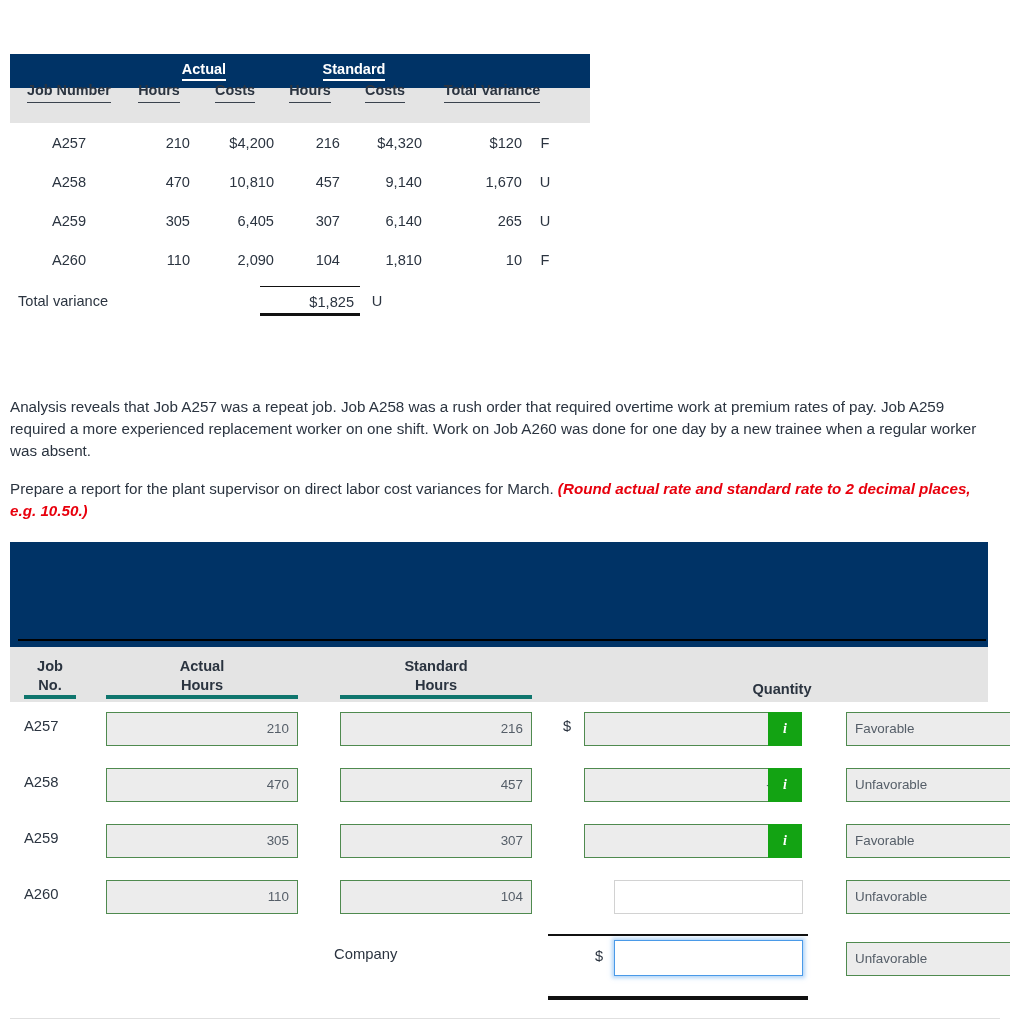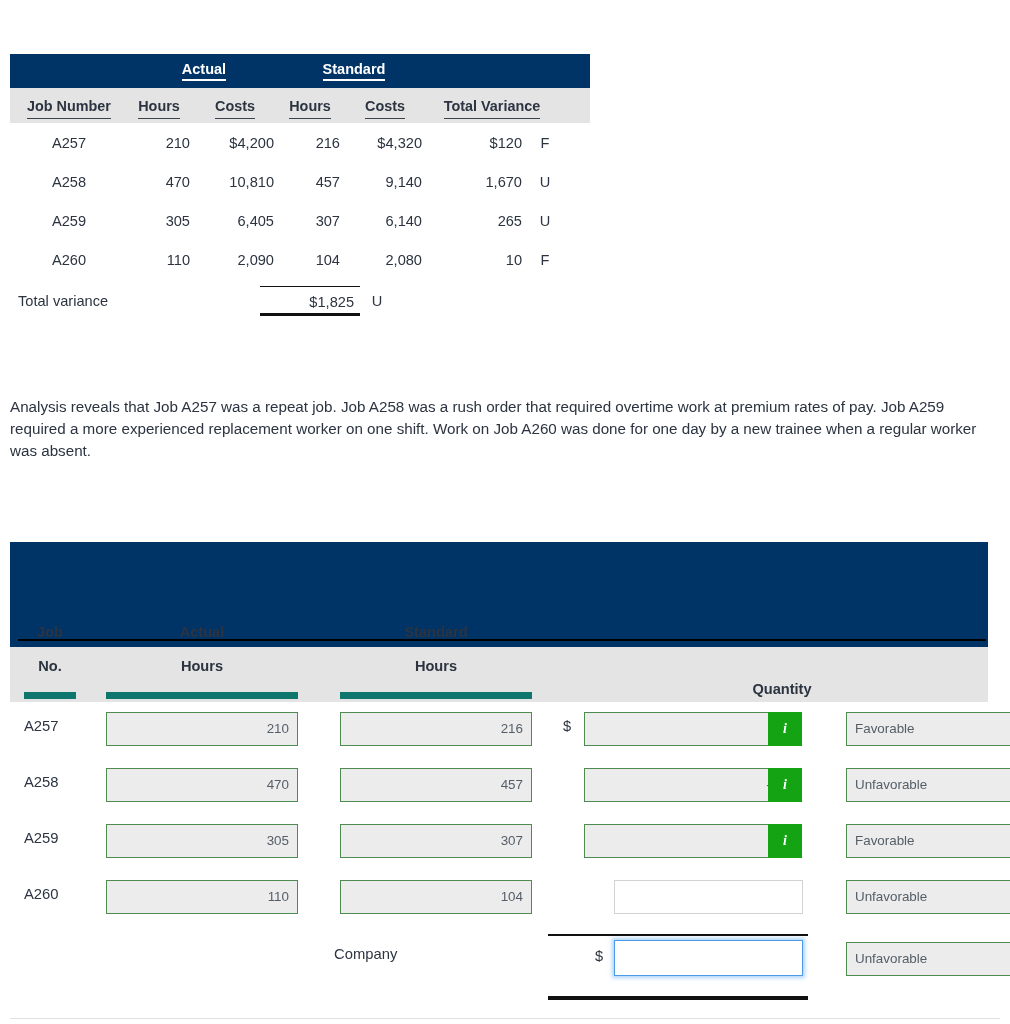--- a/index.html
+++ b/index.html
@@ -51,21 +51,21 @@
     display: inline-block;
     border-bottom: 2px solid #ffffff;
     padding-bottom: 3px;
     line-height: 1;
   }
   .t1-headrow {
     background: #e4e4e4;
     display: flex;
     align-items: flex-end;
     height: 35px;
-    padding-bottom: 4px;
+    padding-bottom: 20px;
   }
   .t1-headrow .hc {
     font-weight: bold;
     font-size: 14.4px;
     color: #2b3440;
     text-align: center;
   }
   .t1-headrow .hc span {
     display: inline-block;
     border-bottom: 1.6px solid #3a424d;
@@ -119,23 +119,22 @@
     position: absolute;
     bottom: 3px;
     font-weight: bold;
     font-size: 14.6px;
     color: #2b3440;
     text-align: center;
     line-height: 1.32;
   }
   .f-headrow .hc .u {
     display: block;
-    border-bottom: 7px solid #0f766e;
-    padding-bottom: 16px;
-    margin-top: 15px;
+    border-bottom: 4px solid #0f766e;
+    padding-bottom: 0;
   }
   .f-headrow .hc .l1 { display: block; }
 
   #fh-job   { left: 14px;  width: 52px; }
   #fh-ah    { left: 96px;  width: 192px; }
   #fh-sh    { left: 330px; width: 192px; }
   #fh-qv    { left: 556px; width: 432px; }
 
   .f-row {
     position: relative;
@@ -303,34 +302,37 @@
       <div class="c-sc">6,140</div>
       <div class="c-tv">265</div>
       <div class="c-fu">U</div>
     </div>
 
     <div class="t1-row">
       <div class="c-job">A260</div>
       <div class="c-ah">110</div>
       <div class="c-ac">2,090</div>
       <div class="c-sh">104</div>
-      <div class="c-sc">2,080</div>
+      <div class="c-sc">1,810</div>
       <div class="c-tv">10</div>
       <div class="c-fu">F</div>
     </div>
 
     <div class="t1-row" id="t1-total-row">
       <div class="c-job">Total variance</div>
       <div class="c-tv tv-topline tv-dblline" style="height:30px;line-height:30px;">$1,825</div>
       <div class="c-fu">U</div>
     </div>
   </div>
 
   <div id="analysis-text" class="prose">Analysis reveals that Job A257 was a repeat job. Job A258 was a rush order that required overtime work at premium rates of pay. Job A259 required a more experienced replacement worker on one shift. Work on Job A260 was done for one day by a new trainee when a regular worker was absent.</div>
 
+  <div id="instruction-text" class="prose">
+    <span>Prepare a report for the plant supervisor on direct labor cost variances for March. </span><span class="redbold">(Round actual rate and standard rate to 2 decimal places, e.g. 10.50.)</span>
+  </div>
 
   <div id="answer-form">
 
     <div class="f-blueband">
       <span></span>
       <div class="titleline"></div>
     </div>
 
     <div class="f-headrow">
       <div class="hc" id="fh-job">

